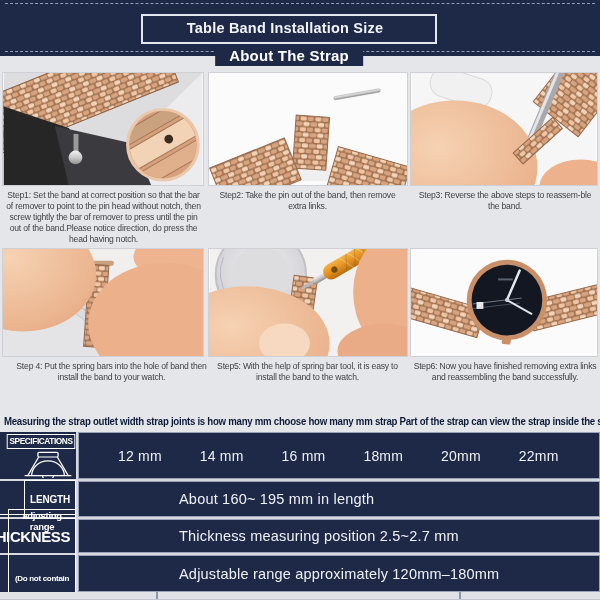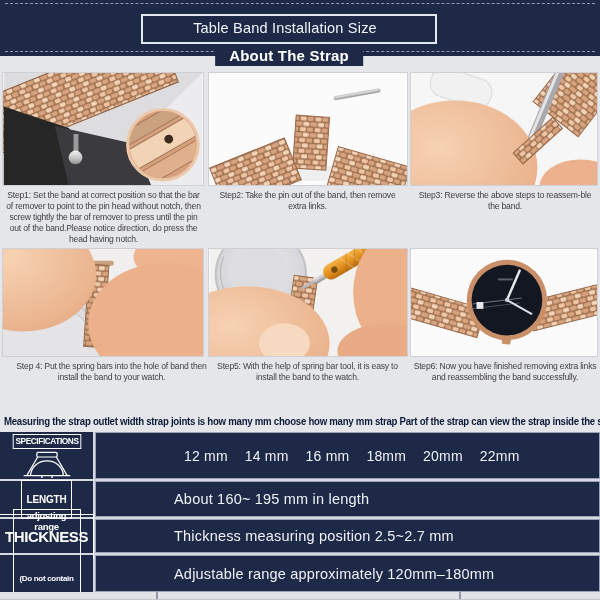--- a/index.html
+++ b/index.html
@@ -12,44 +12,44 @@
   .hdr{position:absolute;top:0;left:0;width:600px;height:56px;background:#1e2947;}
   .hdr .dash{position:absolute;left:5px;right:5px;border-top:1px dashed rgba(220,228,245,.62);}
   .hdr .dash.top{top:3px;}
   .hdr .dash.bot{top:51px;}
   .title-box{position:absolute;left:141px;top:14px;width:296px;height:30px;
     border:2px solid #e3e7f0;box-sizing:border-box;}
   .title-main{position:absolute;top:-11px;left:50%;transform:translateX(-50%);
     background:#1e2947;padding:0 14px;white-space:nowrap;
     color:#fff;font-size:15px;font-weight:bold;line-height:20px;letter-spacing:.2px;margin-top:41px;}
   .title-sub{position:absolute;top:4px;left:0;right:8px;text-align:center;
-    color:#f2f4f9;font-size:14.5px;font-weight:normal;letter-spacing:.2px;}
+    color:#f2f4f9;font-size:14.5px;font-weight:bold;letter-spacing:.2px;}
   
   .photo{position:absolute;border:1px solid #cfd0d6;box-sizing:border-box;background:#fff;}
   
   .cap{position:absolute;color:#3f3f41;font-size:8.6px;line-height:11px;letter-spacing:-.2px;text-align:center;}
   
   .note{position:absolute;top:416px;left:4px;white-space:nowrap;
     color:#0e1b38;font-size:10px;font-weight:bold;letter-spacing:-.28px;
     transform:scaleX(.965);transform-origin:left center;}
   
   .table{position:absolute;top:432px;left:0;width:600px;height:160px;background:#d7d9e0;}
   .trow{display:flex;margin-bottom:2px;}
-  .lcell{width:93px;background:#1e2947;margin-right:2px;box-sizing:border-box;
-    display:flex;flex-direction:column;align-items:center;justify-content:center;position:relative;}
+  .lcell{width:76px;background:#1e2947;margin-right:2px;box-sizing:border-box;
+    display:flex;flex-direction:column;align-items:flex-end;justify-content:center;position:relative;}
   .vcell{flex:1;background:#1e2947;border:1px solid #9aa3b8;box-sizing:border-box;
     display:flex;align-items:center;color:#eef1f7;}
   .lbox{border:1px solid #fff;color:#fff;font-weight:bold;text-align:center;box-sizing:border-box;}
   .spec-box{width:70px;height:15px;line-height:13px;font-size:8.5px;letter-spacing:-.45px;
     margin-top:2px;transform:scaleX(.98);}
   .len-box{min-width:50px;padding:13px 5px;font-size:10px;letter-spacing:-.2px;}
   .adj-box{width:68px;padding:1px 1px;font-size:9.5px;line-height:10.5px;letter-spacing:-.3px;}
   .adj-box .sub{font-size:8px;line-height:8.6px;letter-spacing:-.3px;margin-top:43px;}
-  .sizes{padding-left:88px;gap:17px;display:flex;font-size:14px;letter-spacing:.2px;}
-  .val{padding-left:78px;font-size:14.5px;letter-spacing:.2px;}
+  .sizes{padding-left:39px;gap:38px;display:flex;font-size:14px;letter-spacing:.2px;}
+  .val{padding-left:100px;font-size:14.5px;letter-spacing:.2px;}
   .bstrip{position:absolute;top:592px;left:0;width:600px;height:8px;background:#e0e2e7;}
   .vmark{position:absolute;top:0;width:2px;height:8px;background:#8e96a8;}
 </style>
 </head>
 <body>
 
 <div class="canvas">
 
   <svg width="0" height="0" style="position:absolute">
     <defs>

